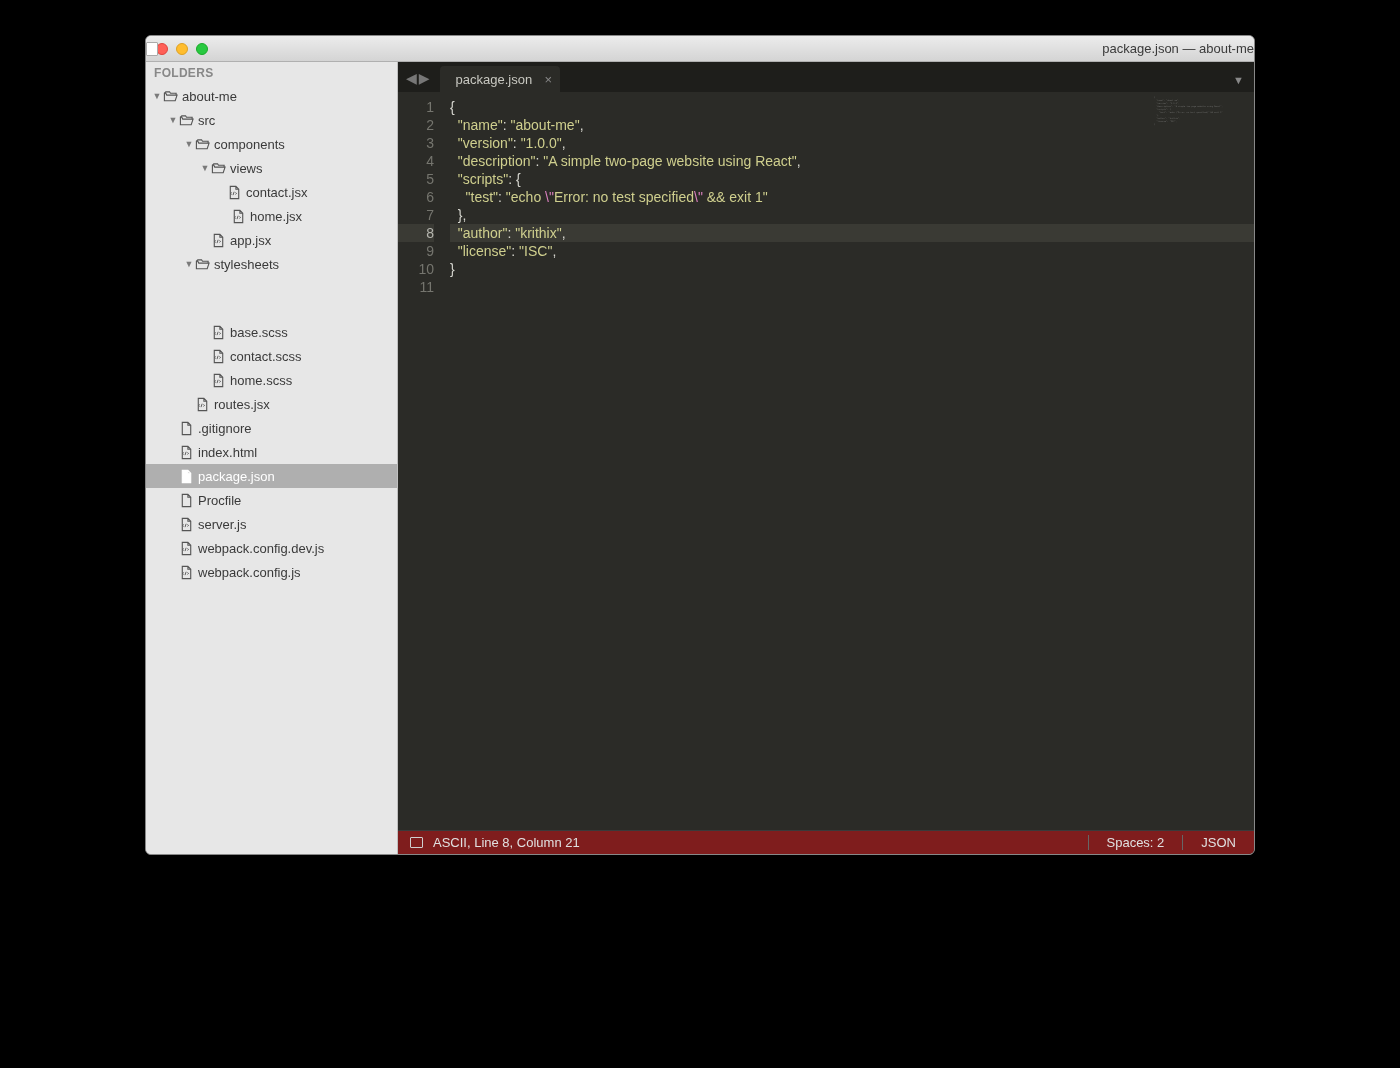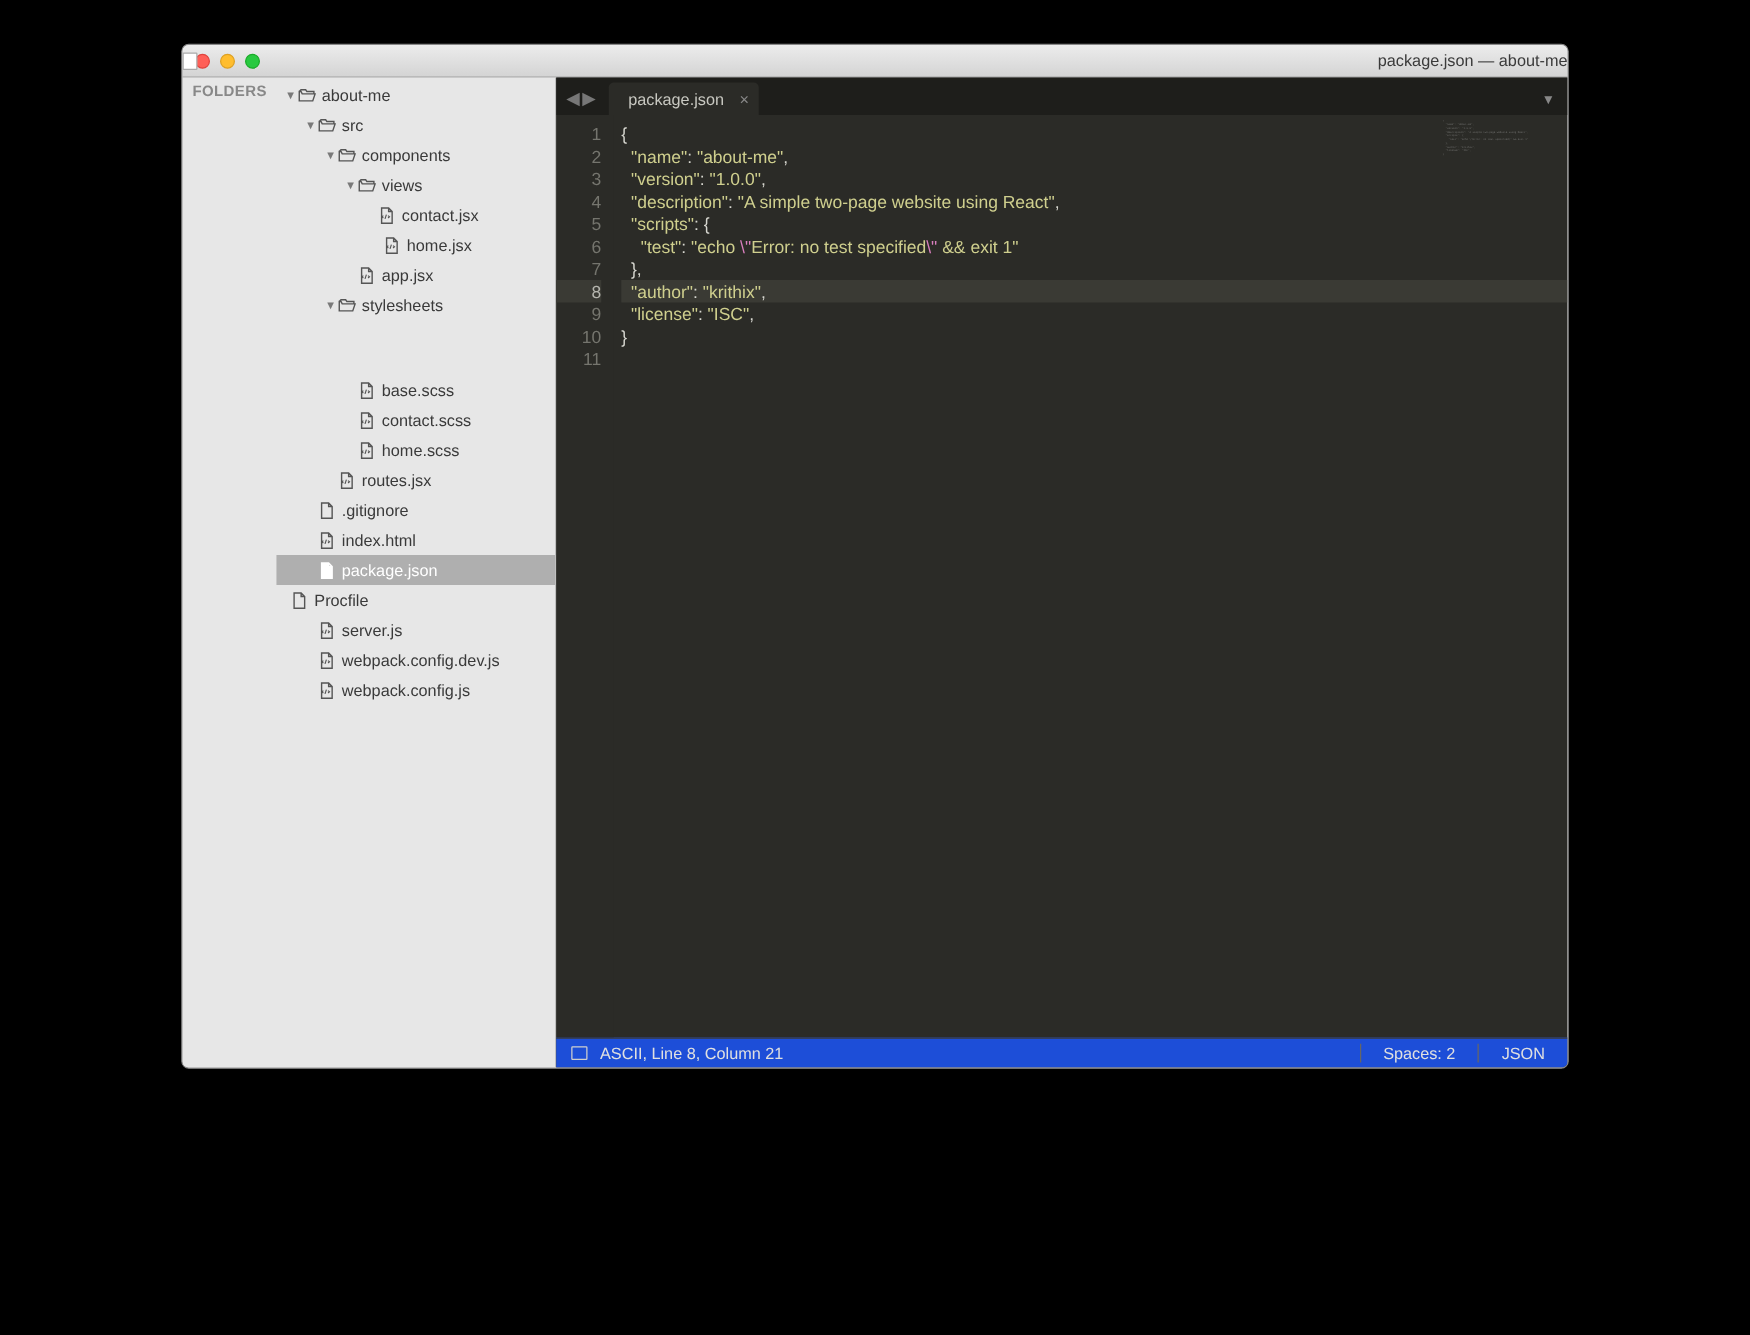--- a/index.html
+++ b/index.html
@@ -22,21 +22,21 @@
   }
   .traffic { display:flex; gap:8px; margin-left:10px; }
   .dot { width:12px; height:12px; border-radius:50%; }
   .dot.red { background:#FF5F57; border:1px solid #E0443E; }
   .dot.yellow { background:#FFBD2E; border:1px solid #DEA123; }
   .dot.green { background:#28C940; border:1px solid #1AAB29; }
   .title-center { position:absolute; left:0; right:0; text-align:center; font-size:13px; color:#3A3A3A; display:flex; align-items:center; justify-content:space-between; gap:6px; pointer-events:none;}
   .title-center .doc-ic{ width:12px;height:14px;background:#FFF;border:1px solid #AAA;border-radius:1px;display:inline-block;}
   .body { flex:1; display:flex; min-height:0;}
   
-  .sidebar { width:299px; background:#E7E7E7; border-right:1px solid #BFBFBF; display:flex; flex-direction:row; font-size:13px; color:#3A3A3A;}
+  .sidebar { width:252px; background:#E7E7E7; border-right:1px solid #BFBFBF; display:flex; flex-direction:column; font-size:13px; color:#3A3A3A;}
   .sb-header { padding:4px 8px 2px 8px; font-size:12px; color:#888; font-weight:600; letter-spacing:0.3px;}
   .tree { flex:1; overflow:auto; user-select:none; padding-top:2px;}
   .row { display:flex; align-items:center; height:24px; cursor:default; white-space:nowrap;}
   .row.selected { background:#AFAFAF; color:#FFF;}
   .row.selected .ic path, .row.selected .ic rect { fill:#FFF; stroke:#FFF;}
   .disc { width:10px; display:inline-flex; justify-content:center; font-size:9px; color:#7A7A7A;}
   .row.selected .disc{color:#FFF;}
   .ic { width:16px; height:16px; display:inline-flex; align-items:center; justify-content:center; margin-right:4px;}
   .ic svg{width:15px;height:15px;}
   .label{ }
@@ -53,21 +53,21 @@
   .gutter div{height:18px;}
   .gutter div.hl{ background:#3A3A34; color:#B5B5AE;}
   .code{ flex:1; padding:6px 0 0 6px; color:#D6D6CF; white-space:pre; position:relative;}
   .code .line{height:18px; padding-left:0;}
   .code .line.hl{ background:#3A3A34;}
   .str{ color:#CFCF8E;}
   .esc{ color:#D97FBE;}
   .punc{ color:#D6D6CF;}
   .minimap{position:absolute;top:4px;right:4px;width:96px;height:64px;opacity:0.5;overflow:hidden;font-size:2px;line-height:3px;color:#AAA;font-family:monospace;white-space:pre;}
   
-  .statusbar{ height:24px; background:#1d4ed8; color:#E0E0E0; display:flex; align-items:center; font-size:13px; border-top:1px solid #3A3A3A;}
+  .statusbar{ height:24px; background:#7f1d1d; color:#E0E0E0; display:flex; align-items:center; font-size:13px; border-top:1px solid #3A3A3A;}
   .statusbar .left{display:flex;align-items:center;gap:10px;padding-left:12px;}
   .statusbar .spacer{flex:1;}
   .statusbar .cell{padding:0 18px; border-left:1px solid #666;}
   .sq-ic{width:13px;height:11px;border:1.5px solid #CFCFCF;border-radius:1px;display:inline-block;}
 </style>
 </head>
 <body>
 
 <div class="window">
   <div class="titlebar">
@@ -223,21 +223,21 @@
           <div class="row selected" style="padding-left: 22px;">
             <span class="disc"></span>
             <span class="ic">
               <svg viewBox="0 0 16 16">
                 <path fill="none" stroke="#555" stroke-width="1.2" d="M3.5 1.5 L9.5 1.5 L12.5 4.5 L12.5 14.5 L3.5 14.5 Z M9.5 1.5 L9.5 4.5 L12.5 4.5"></path>
                 <path stroke="#555" stroke-width="1" fill="none" d="M5 8 L3.8 9 L5 10 M9 8 L10.2 9 L9 10 M7.6 7.2 L6.4 10.8"></path>
               </svg>
             </span>
             <span class="label">package.json</span>
           </div>
-          <div class="row" style="">
+          <div class="row" style="padding-left: 22px;">
             <span class="disc"></span>
             <span class="ic">
               <svg viewBox="0 0 16 16">
                 <path fill="none" stroke="#555" stroke-width="1.2" d="M3.5 1.5 L9.5 1.5 L12.5 4.5 L12.5 14.5 L3.5 14.5 Z M9.5 1.5 L9.5 4.5 L12.5 4.5"></path>
               </svg>
             </span>
             <span class="label">Procfile</span>
           </div>
           <div class="row" style="padding-left: 22px;">
             <span class="disc"></span>

